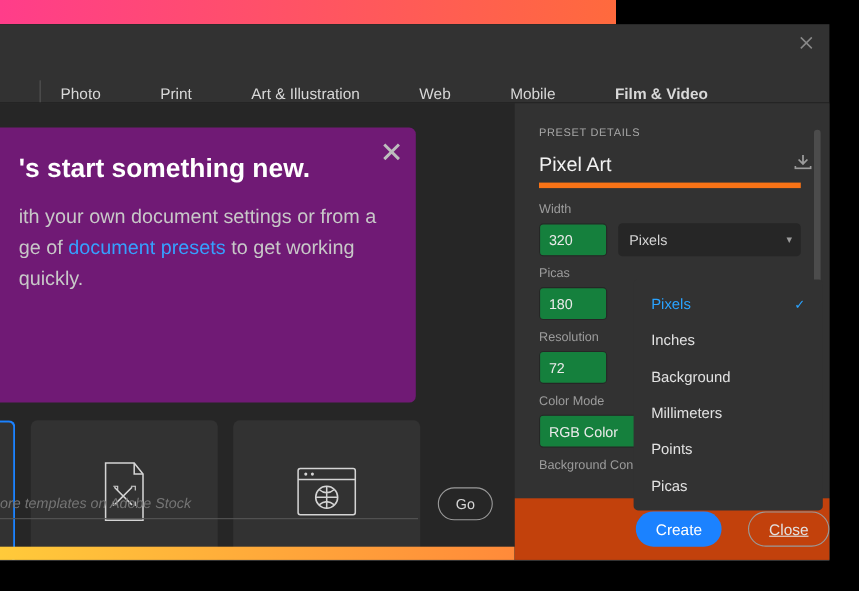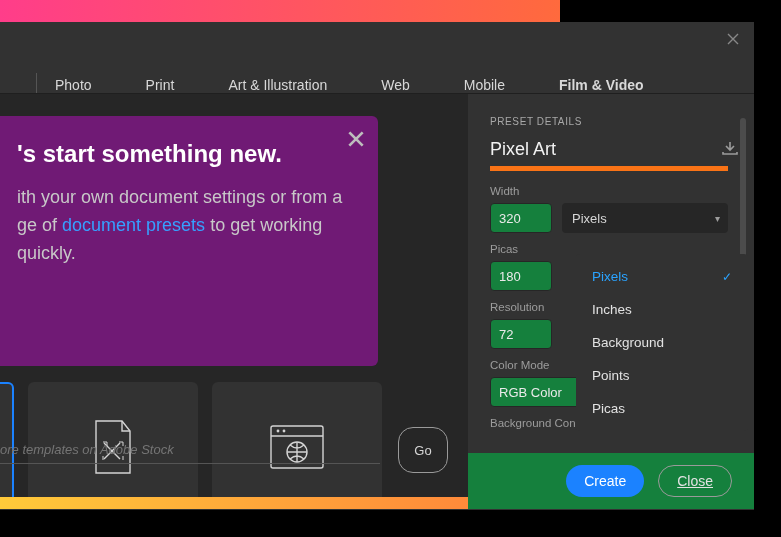--- a/index.html
+++ b/index.html
@@ -19,21 +19,21 @@
 .welcome-body { font-size: 18px; color: #c8c8c8; line-height: 1.55; text-align: left; }
 .welcome-body a { color: #36a0ff; text-decoration: none; }
 
 .preset-row { position: absolute; left: 0; top: 288px; display: flex; gap: 14px; }
 .preset-tile { width: 170px; height: 130px; background: #323232; border-radius: 6px; display: flex; align-items: center; justify-content: center; cursor: pointer; }
 .preset-tile.first { width: 14px; border-radius: 0 6px 6px 0; border: 2px solid #1b82ff; border-left: none; background: #323232; }
 .preset-tile svg { stroke: #d4d4d4; fill: none; stroke-width: 1.4; }
 
 .stock-bar { position: absolute; left: 0; bottom: 36px; width: 100%; display: flex; align-items: center; gap: 18px; padding-right: 20px; }
 .stock-input { flex: 1; border: none; border-bottom: 1px solid #555; background: transparent; color: #aaa; font-style: italic; font-size: 13px; padding: 6px 0; outline: none; }
-.go-btn { width: 50px; height: 46px; border: 1.5px solid #9a9a9a; background: transparent; color: #d6d6d6; border-radius: 15px; font-size: 13px; cursor: pointer; }
+.go-btn { width: 50px; height: 30px; border: 1.5px solid #9a9a9a; background: transparent; color: #d6d6d6; border-radius: 15px; font-size: 13px; cursor: pointer; }
 
 .orange-bar { position: absolute; left: 0; bottom: 0; width: 100%; height: 12px; background: linear-gradient(90deg, #ffca3a, #ff8a3a); }
 
 .side { position: absolute; top: 72px; right: 0; width: 286px; height: 415px; background: #323232; color: #c8c8c8; }
 .side-scroll { position: absolute; top: 24px; right: 6px; width: 8px; height: 320px; border-radius: 4px; }
 .side-scroll-thumb { position: absolute; top: 0; left: 0; width: 6px; height: 240px; background: #4c4c4c; border-radius: 3px; }
 .side-inner { padding: 22px 26px 0 22px; }
 .side-header { font-size: 10px; letter-spacing: 0.06em; color: #a8a8a8; margin-bottom: 12px; }
 .preset-name-row { display: flex; align-items: center; justify-content: space-between; border-bottom: 5px solid #f97316; padding-bottom: 6px; margin-bottom: 14px; }
 .preset-name { font-size: 18px; color: #f2f2f2; background: transparent; border: none; outline: none; flex: 1; }
@@ -43,21 +43,21 @@
 .num-input { width: 62px; height: 30px; background: #15803d; border: 1px solid #262626; border-radius: 4px; color: #eaeaea; font-size: 13px; padding: 0 8px; outline: none; }
 .num-input.wide { width: 110px; }
 .select-box { position: relative; flex: 1; height: 30px; background: #262626; border-radius: 4px; display: flex; align-items: center; padding: 0 10px; font-size: 13px; color: #d6d6d6; cursor: pointer; }
 .select-box .chev { position: absolute; right: 8px; color: #9c9c9c; font-size: 10px; }
 
 .dropdown { position: absolute; top: 160px; left: 108px; width: 172px; background: #323232; border-radius: 4px; padding: 6px 0; z-index: 50; }
 .dropdown-item { display: flex; align-items: center; justify-content: space-between; padding: 9px 16px; font-size: 13.5px; color: #e2e2e2; cursor: pointer; }
 .dropdown-item.selected { color: #2aa3ff; }
 .check { color: #2aa3ff; font-size: 12px; }
 
-.side-footer { position: absolute; bottom: 0; left: 0; width: 100%; height: 56px; background: #15803d; display: flex; align-items: center; justify-content: flex-end; gap: 14px; padding-right: 22px; }
+.side-footer { position: absolute; bottom: 0; left: 0; width: 100%; height: 56px; background: #c2410c; display: flex; align-items: center; justify-content: flex-end; gap: 24px; }
 .btn-primary { height: 32px; padding: 0 18px; background: #1b82ff; border: none; border-radius: 16px; color: #fff; font-size: 14px; cursor: pointer; }
 .btn-secondary { height: 32px; padding: 0 18px; background: transparent; border: 1.5px solid #9a9a9a; border-radius: 16px; color: #e2e2e2; font-size: 14px; cursor: pointer; text-decoration: underline; }
 </style>
 </head>
 <body>
 
 <div class="root">
   <div class="gradient-bar"></div>
 
   <div class="dialog">
@@ -169,20 +169,23 @@
           <span>Pixels</span>
           <span class="check">✓</span>
         </div>
         <div class="dropdown-item">
             <span>Inches</span>
           </div>
         <div class="dropdown-item">
             <span>Background</span>
           </div>
         <div class="dropdown-item">
+            <span>Millimeters</span>
+          </div>
+        <div class="dropdown-item">
             <span>Points</span>
           </div>
         <div class="dropdown-item">
             <span>Picas</span>
           </div>
       </div>
 
       <div class="side-footer">
         <button class="btn-primary">Create</button>
         <button class="btn-secondary">Close</button>

